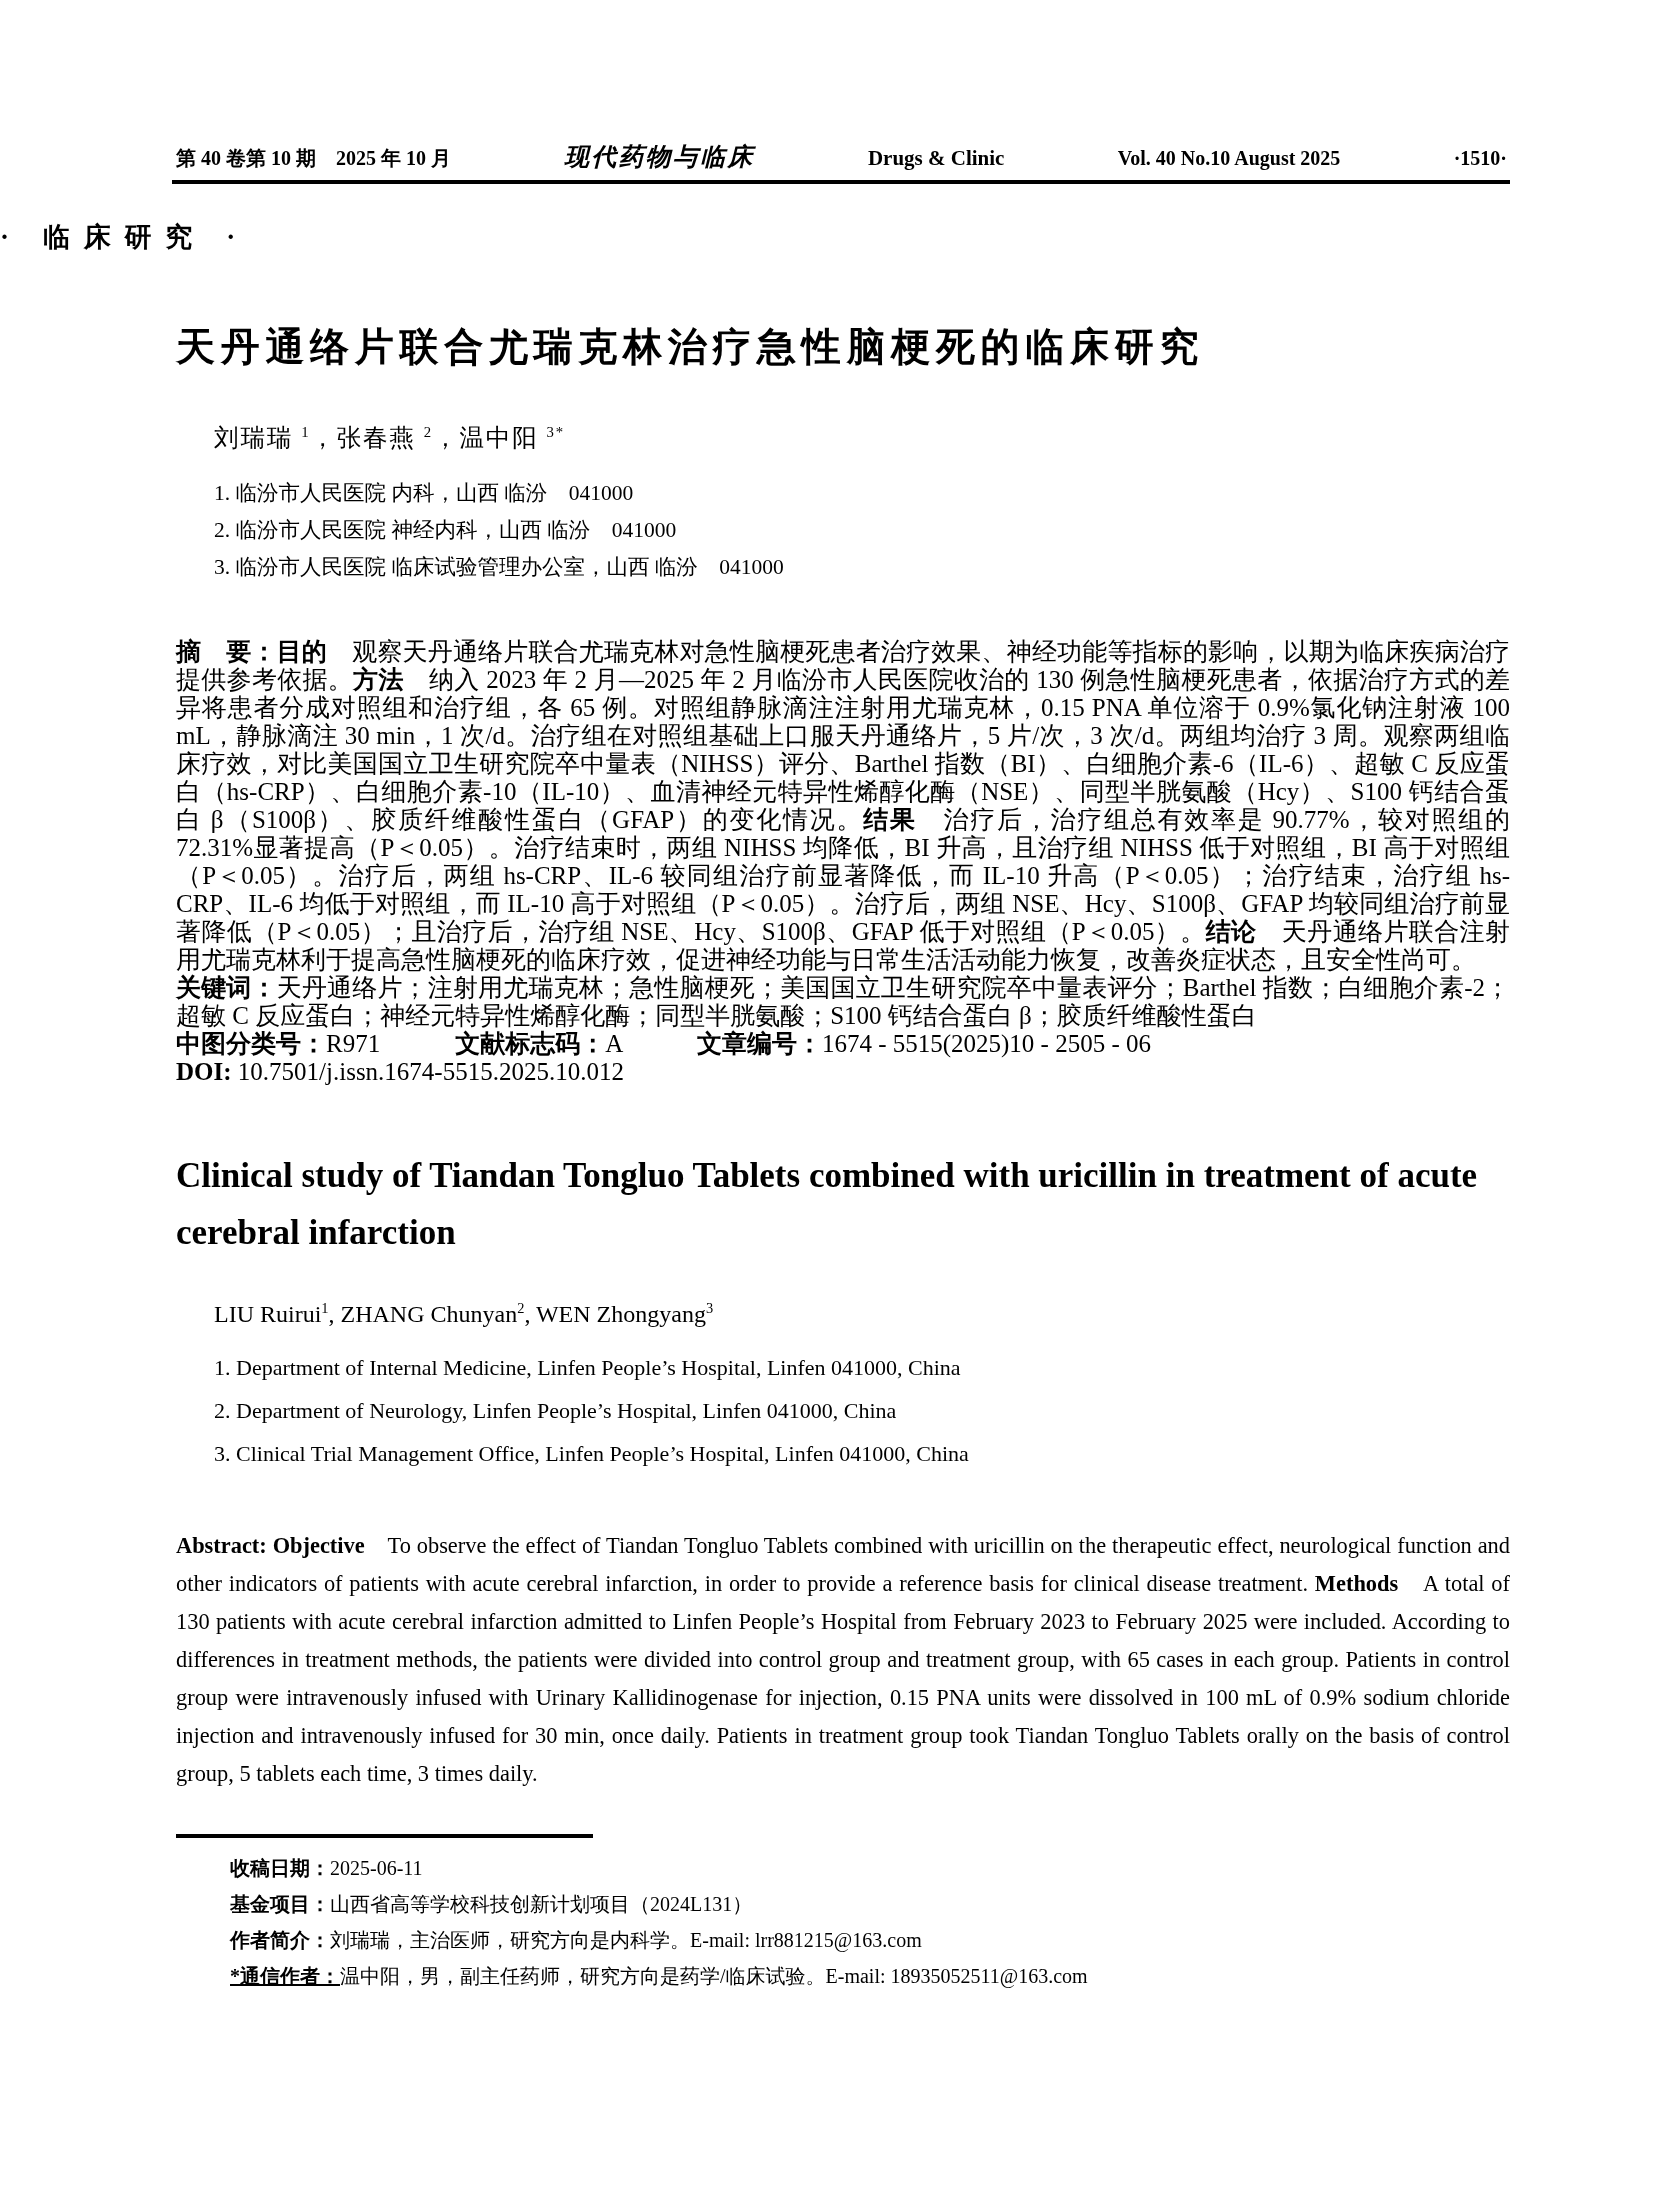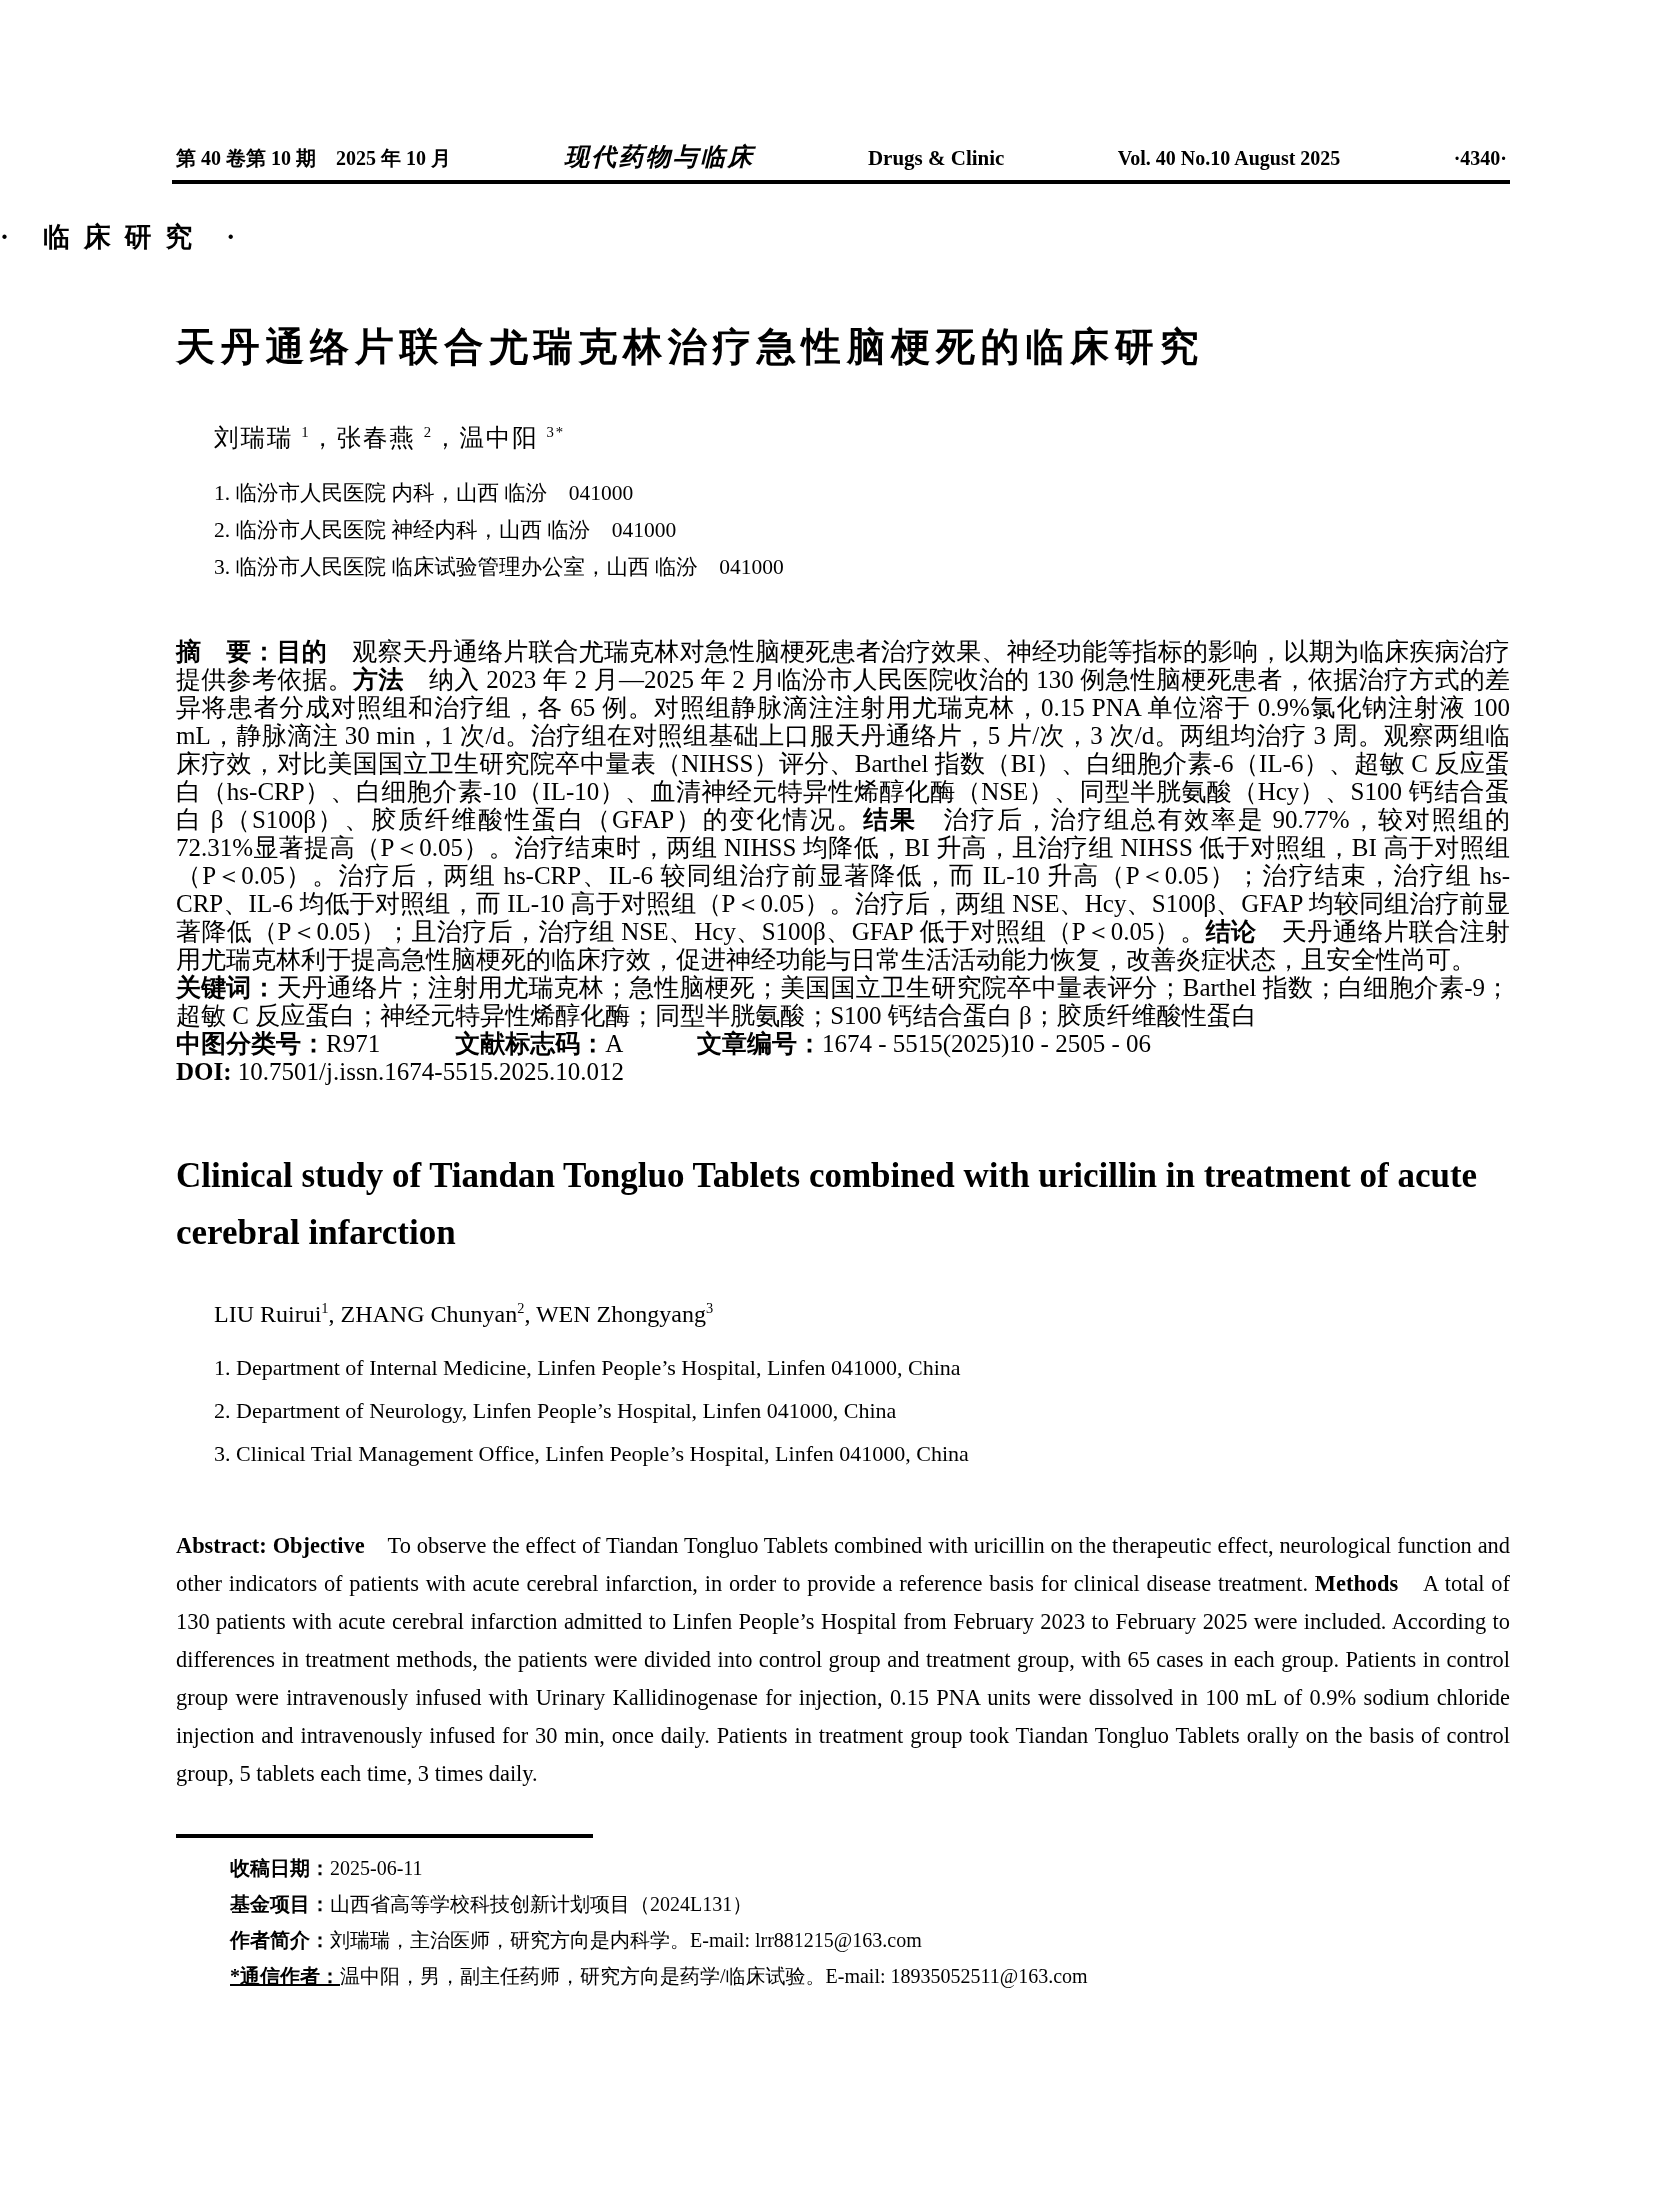--- a/index.html
+++ b/index.html
@@ -65,39 +65,39 @@
 </head>
 <body>
 
 <div class="page">
 
   <div class="journal-header">
     <span>第 40 卷第 10 期　2025 年 10 月</span>
     <span class="cn-name">现代药物与临床</span>
     <span class="en-name">Drugs &amp; Clinic</span>
     <span>Vol. 40 No.10 August 2025</span>
-    <span>·4340·</span>
+    <span>·1510·</span>
   </div>
   <div class="header-rule"></div>
 
   <div class="section-label">·　临 床 研 究　·</div>
 
   <h1 class="title-cn">天丹通络片联合尤瑞克林治疗急性脑梗死的临床研究</h1>
 
   <div class="authors-cn"><span>刘瑞瑞 </span><sup>1</sup><span>，张春燕 </span><sup>2</sup><span>，温中阳 </span><sup>3*</sup></div>
 
   <div class="affiliations-cn">
     <div>1. 临汾市人民医院 内科，山西 临汾　041000</div>
     <div>2. 临汾市人民医院 神经内科，山西 临汾　041000</div>
     <div>3. 临汾市人民医院 临床试验管理办公室，山西 临汾　041000</div>
   </div>
 
   <div class="meta-block">
     <p class="just"><span style="font-weight: bold;">摘　要：目的</span><span>　观察天丹通络片联合尤瑞克林对急性脑梗死患者治疗效果、神经功能等指标的影响，以期为临床疾病治疗提供参考依据。</span><span style="font-weight: bold;">方法</span><span>　纳入 2023 年 2 月—2025 年 2 月临汾市人民医院收治的 130 例急性脑梗死患者，依据治疗方式的差异将患者分成对照组和治疗组，各 65 例。对照组静脉滴注注射用尤瑞克林，0.15 PNA 单位溶于 0.9%氯化钠注射液 100 mL，静脉滴注 30 min，1 次/d。治疗组在对照组基础上口服天丹通络片，5 片/次，3 次/d。两组均治疗 3 周。观察两组临床疗效，对比美国国立卫生研究院卒中量表（NIHSS）评分、Barthel 指数（BI）、白细胞介素-6（IL-6）、超敏 C 反应蛋白（hs-CRP）、白细胞介素-10（IL-10）、血清神经元特异性烯醇化酶（NSE）、同型半胱氨酸（Hcy）、S100 钙结合蛋白 β（S100β）、胶质纤维酸性蛋白（GFAP）的变化情况。</span><span style="font-weight: bold;">结果</span><span>　治疗后，治疗组总有效率是 90.77%，较对照组的 72.31%显著提高（P＜0.05）。治疗结束时，两组 NIHSS 均降低，BI 升高，且治疗组 NIHSS 低于对照组，BI 高于对照组（P＜0.05）。治疗后，两组 hs-CRP、IL-6 较同组治疗前显著降低，而 IL-10 升高（P＜0.05）；治疗结束，治疗组 hs-CRP、IL-6 均低于对照组，而 IL-10 高于对照组（P＜0.05）。治疗后，两组 NSE、Hcy、S100β、GFAP 均较同组治疗前显著降低（P＜0.05）；且治疗后，治疗组 NSE、Hcy、S100β、GFAP 低于对照组（P＜0.05）。</span><span style="font-weight: bold;">结论</span><span>　天丹通络片联合注射用尤瑞克林利于提高急性脑梗死的临床疗效，促进神经功能与日常生活活动能力恢复，改善炎症状态，且安全性尚可。</span></p>
-    <p class="just"><span style="font-weight: bold;">关键词：</span><span>天丹通络片；注射用尤瑞克林；急性脑梗死；美国国立卫生研究院卒中量表评分；Barthel 指数；白细胞介素-9；超敏 C 反应蛋白；神经元特异性烯醇化酶；同型半胱氨酸；S100 钙结合蛋白 β；胶质纤维酸性蛋白</span></p>
+    <p class="just"><span style="font-weight: bold;">关键词：</span><span>天丹通络片；注射用尤瑞克林；急性脑梗死；美国国立卫生研究院卒中量表评分；Barthel 指数；白细胞介素-2；超敏 C 反应蛋白；神经元特异性烯醇化酶；同型半胱氨酸；S100 钙结合蛋白 β；胶质纤维酸性蛋白</span></p>
     <p><span style="font-weight: bold;">中图分类号：</span><span>R971</span><span>　　　</span><span style="font-weight: bold;">文献标志码：</span><span>A</span><span>　　　</span><span style="font-weight: bold;">文章编号：</span><span>1674 - 5515(2025)10 - 2505 - 06</span></p>
     <p><span style="font-weight: bold;">DOI: </span><span>10.7501/j.issn.1674-5515.2025.10.012</span></p>
   </div>
 
   <h2 class="title-en">Clinical study of Tiandan Tongluo Tablets combined with uricillin in treatment of acute cerebral infarction</h2>
 
   <div class="authors-en"><span>LIU Ruirui</span><sup>1</sup><span>, ZHANG Chunyan</span><sup>2</sup><span>, WEN Zhongyang</span><sup>3</sup></div>
 
   <div class="affiliations-en">
     <div>1. Department of Internal Medicine, Linfen People’s Hospital, Linfen 041000, China</div>

